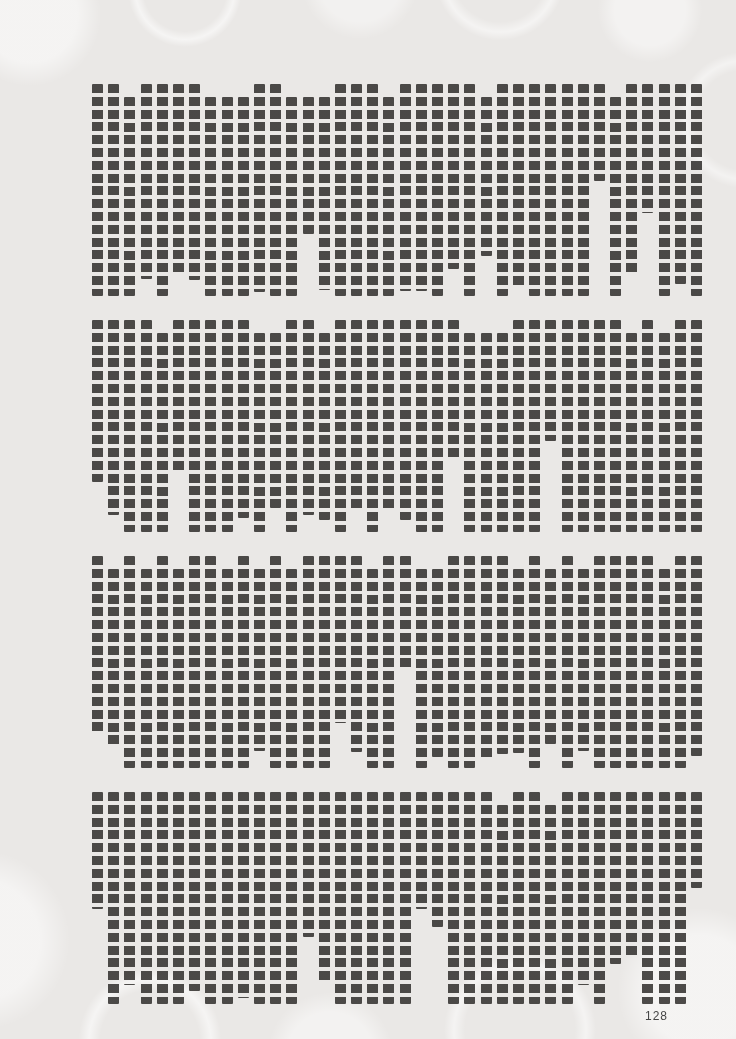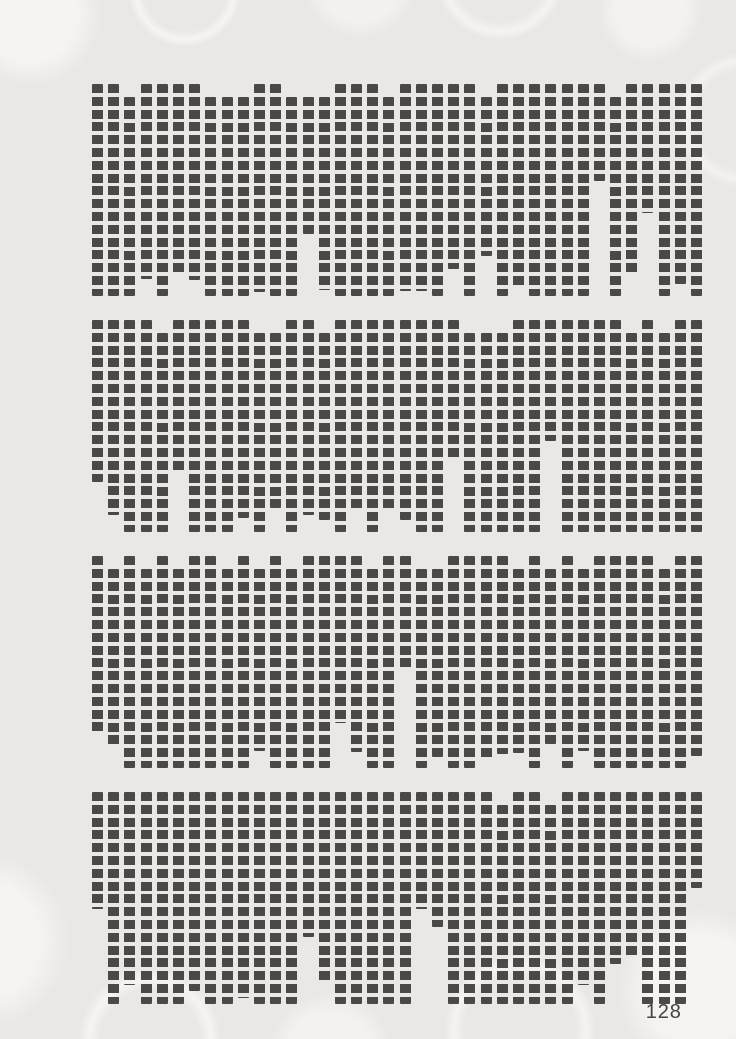--- a/index.html
+++ b/index.html
@@ -51,22 +51,22 @@
     margin-left: 5.2px;
     border-radius: 1px;
     background: repeating-linear-gradient(
       to bottom,
       rgba(47,45,43,.85) 0px 9px,
       rgba(47,45,43,0)   9px 12.8px
     );
   }
   .page-number {
     position: absolute;
-    right: 54px; bottom: 16px;
-    font-size: 20px;
+    right: 68px; bottom: 16px;
+    font-size: 12px;
     letter-spacing: 1px;
     color: #454545;
   }
 </style>
 </head>
 <body>
 
 <div class="page">
   <div class="bokeh-layer"></div>
 

